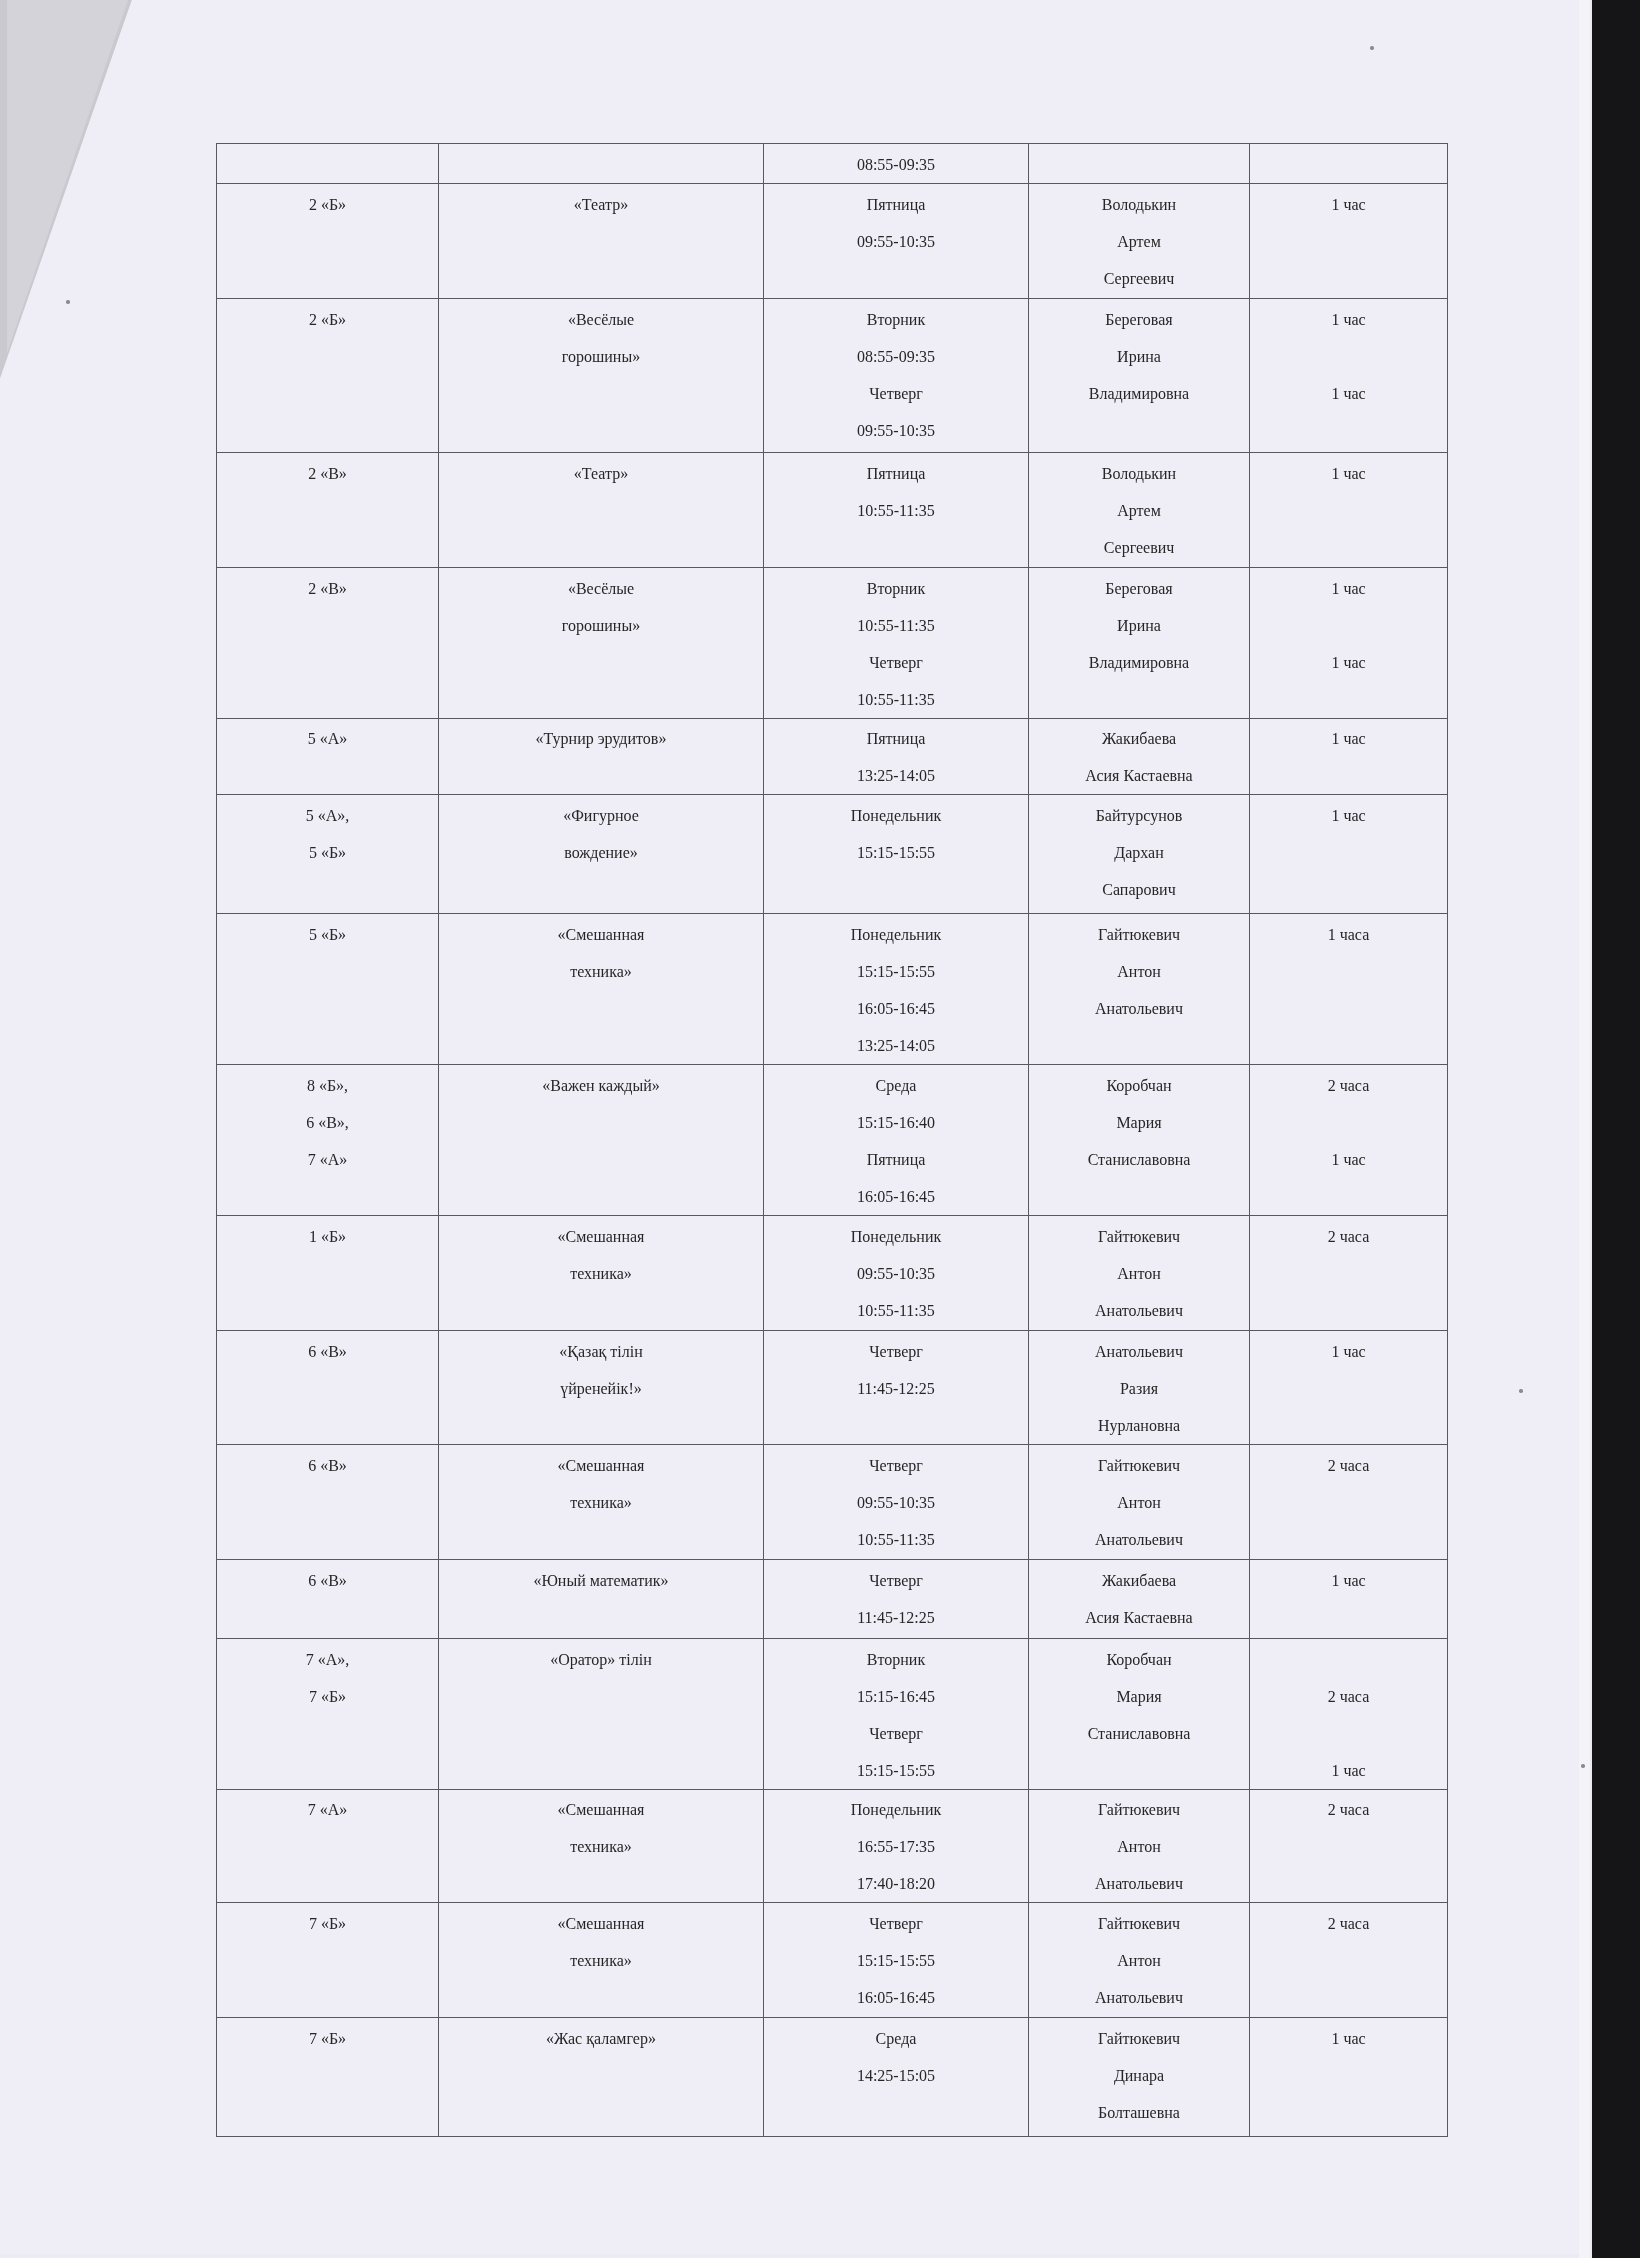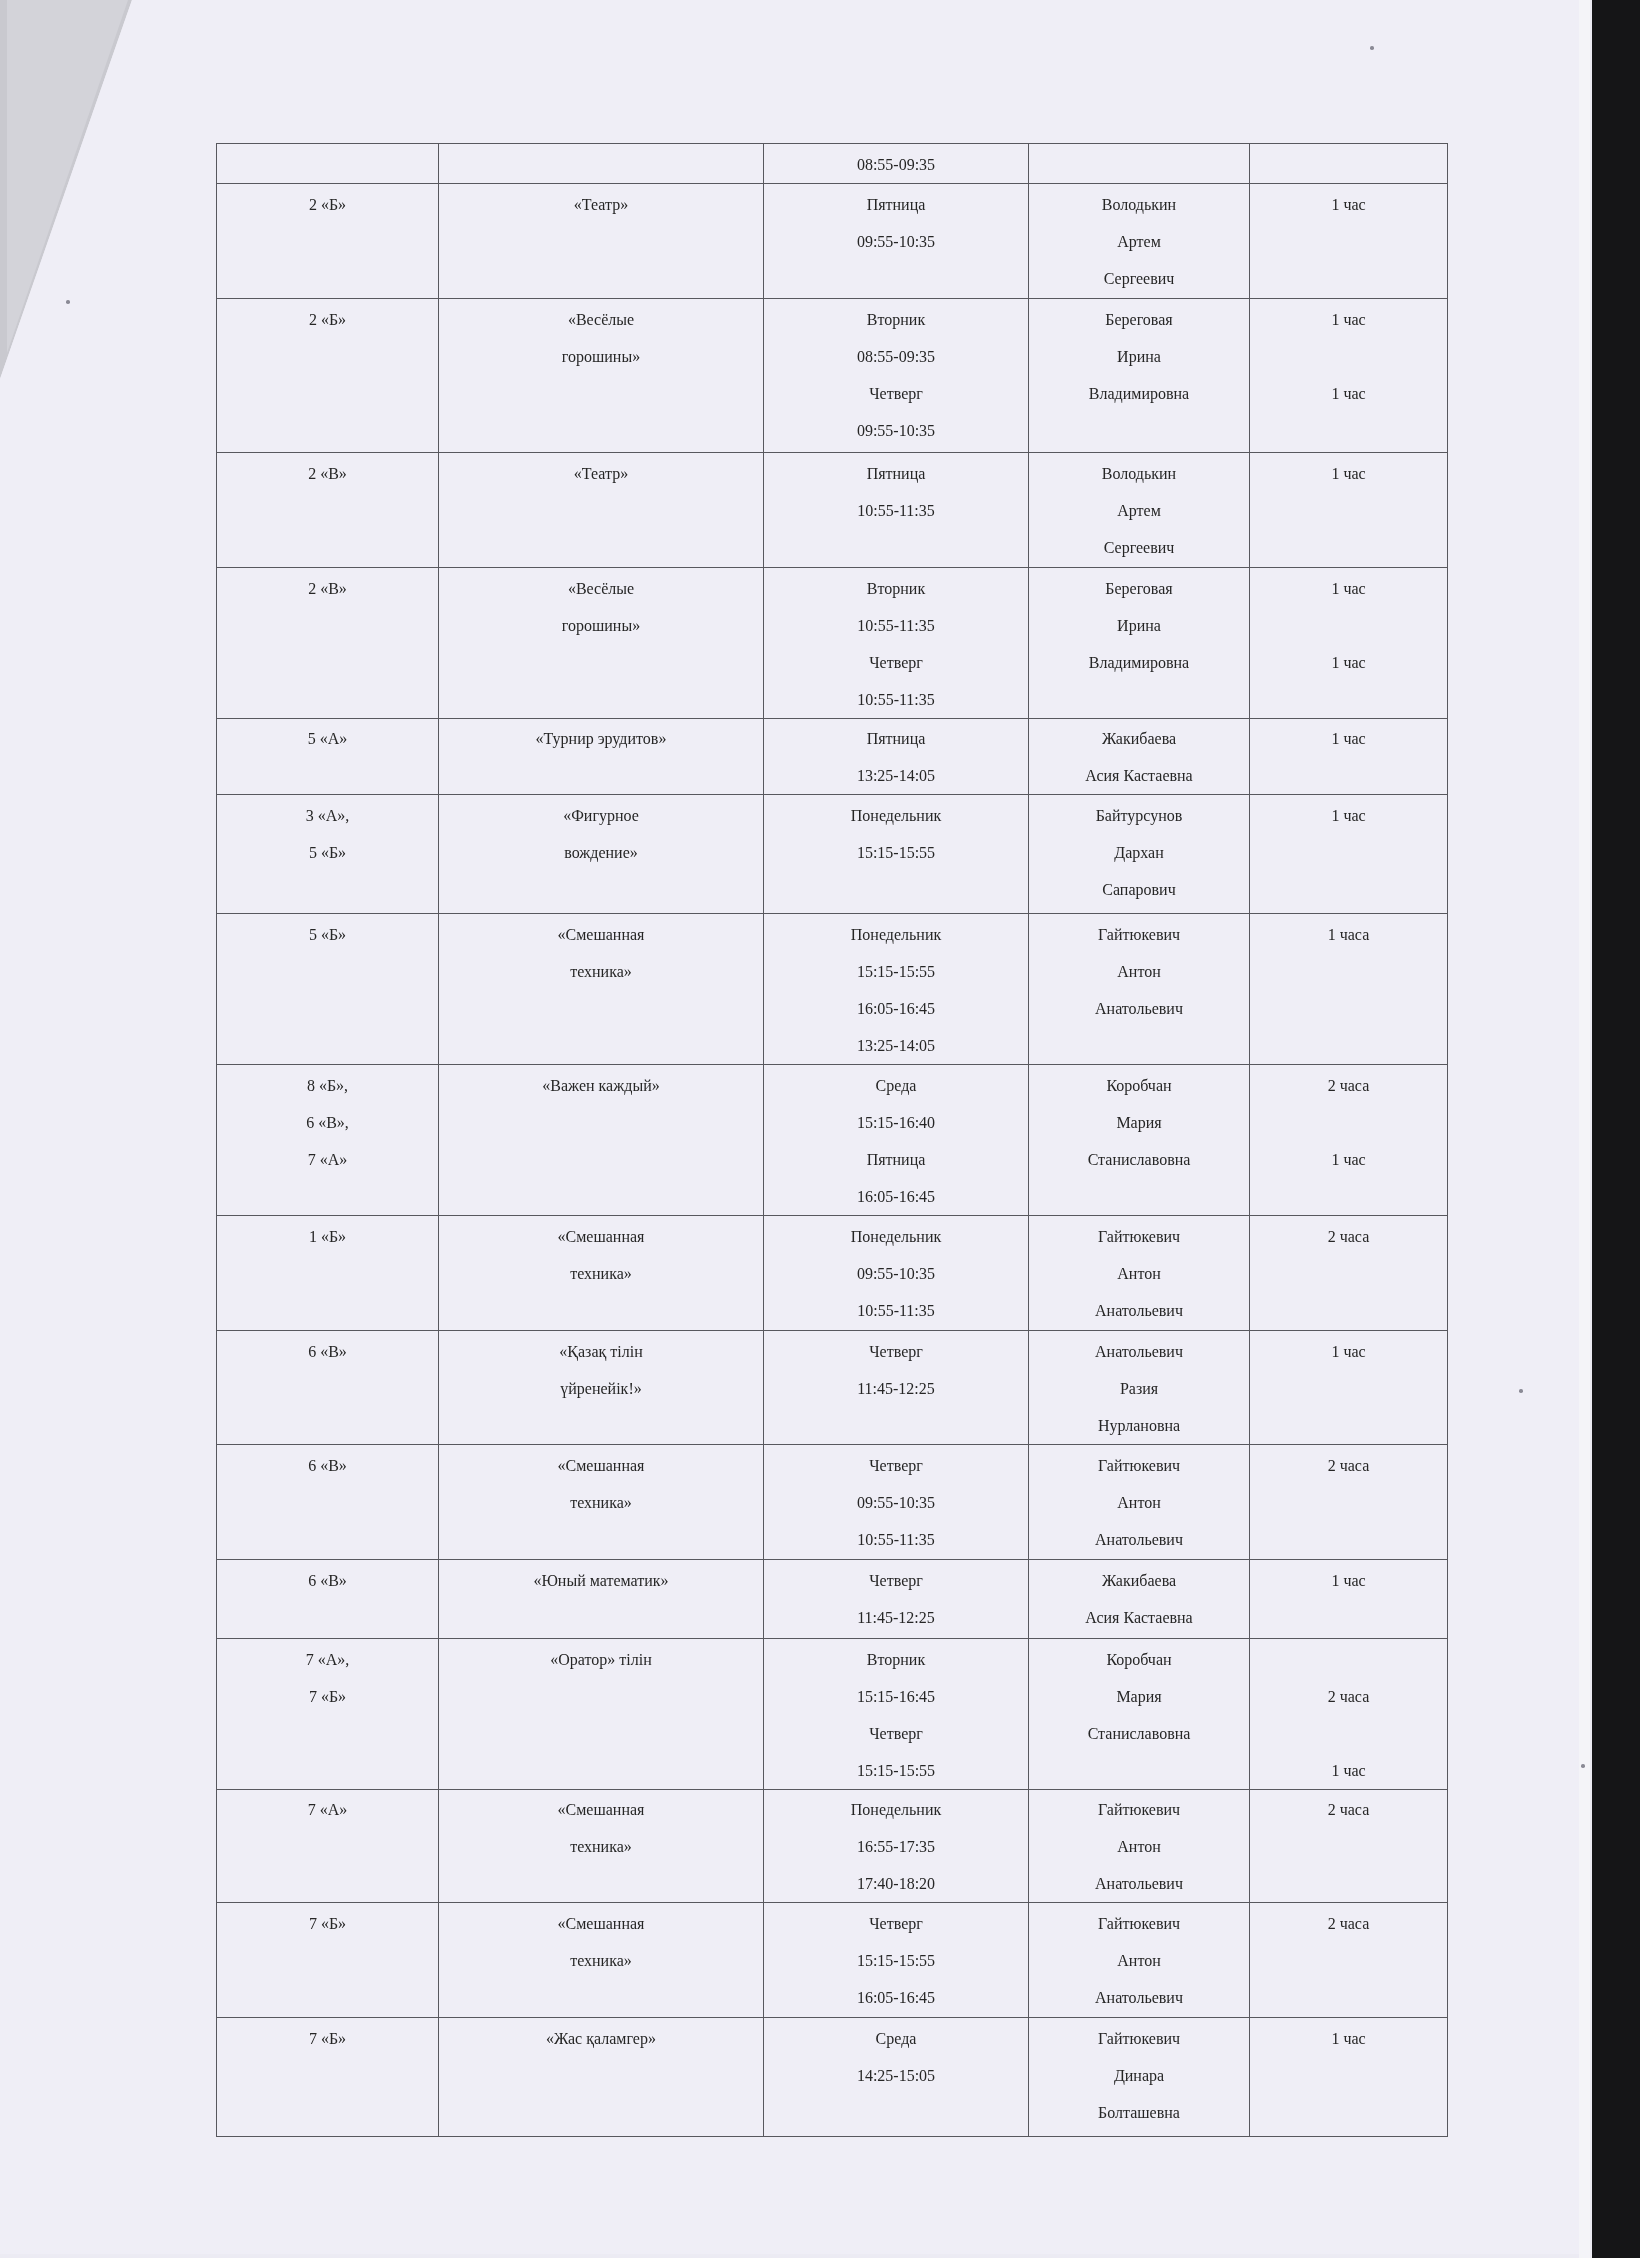--- a/index.html
+++ b/index.html
@@ -178,21 +178,21 @@
         <td>
           <span class="line">Жакибаева</span>
           <span class="line">Асия Кастаевна</span>
         </td>
         <td>
           <span class="line">1 час</span>
         </td>
       </tr>
       <tr style="height: 119px;">
         <td>
-          <span class="line">3 «А»,</span>
+          <span class="line">5 «А»,</span>
           <span class="line">5 «Б»</span>
         </td>
         <td>
           <span class="line">«Фигурное</span>
           <span class="line">вождение»</span>
         </td>
         <td>
           <span class="line">Понедельник</span>
           <span class="line">15:15-15:55</span>
         </td>

